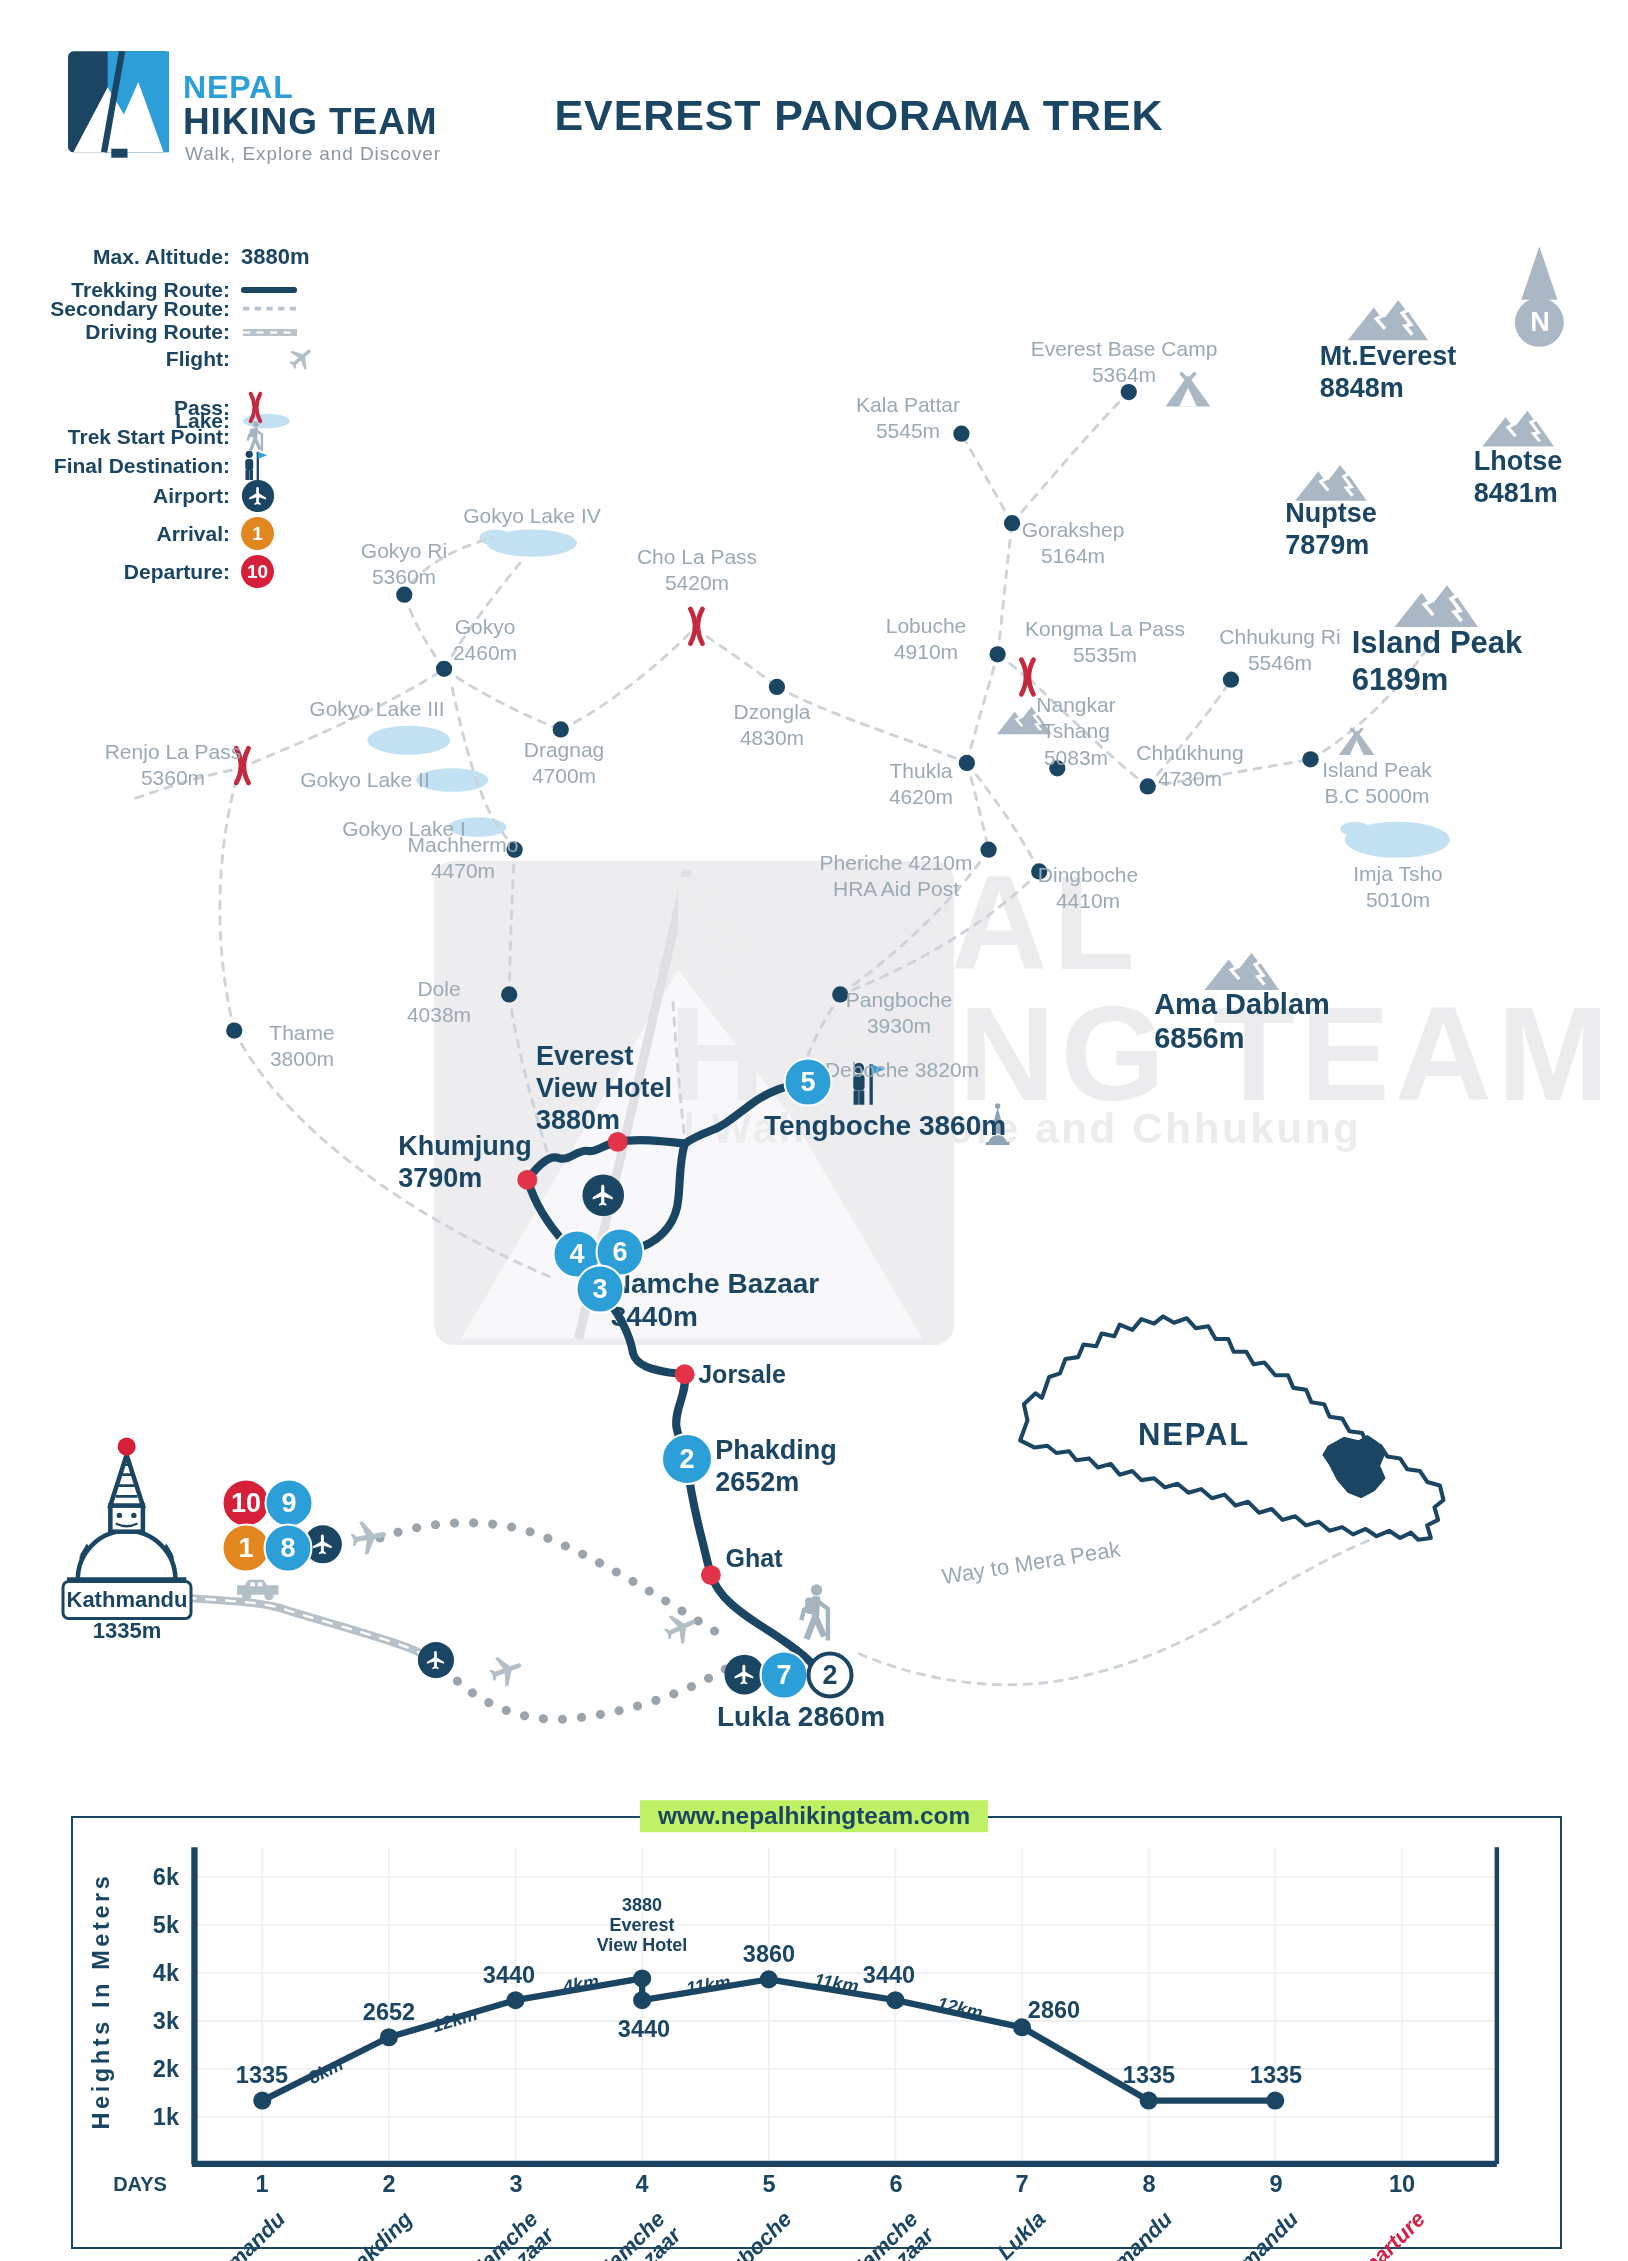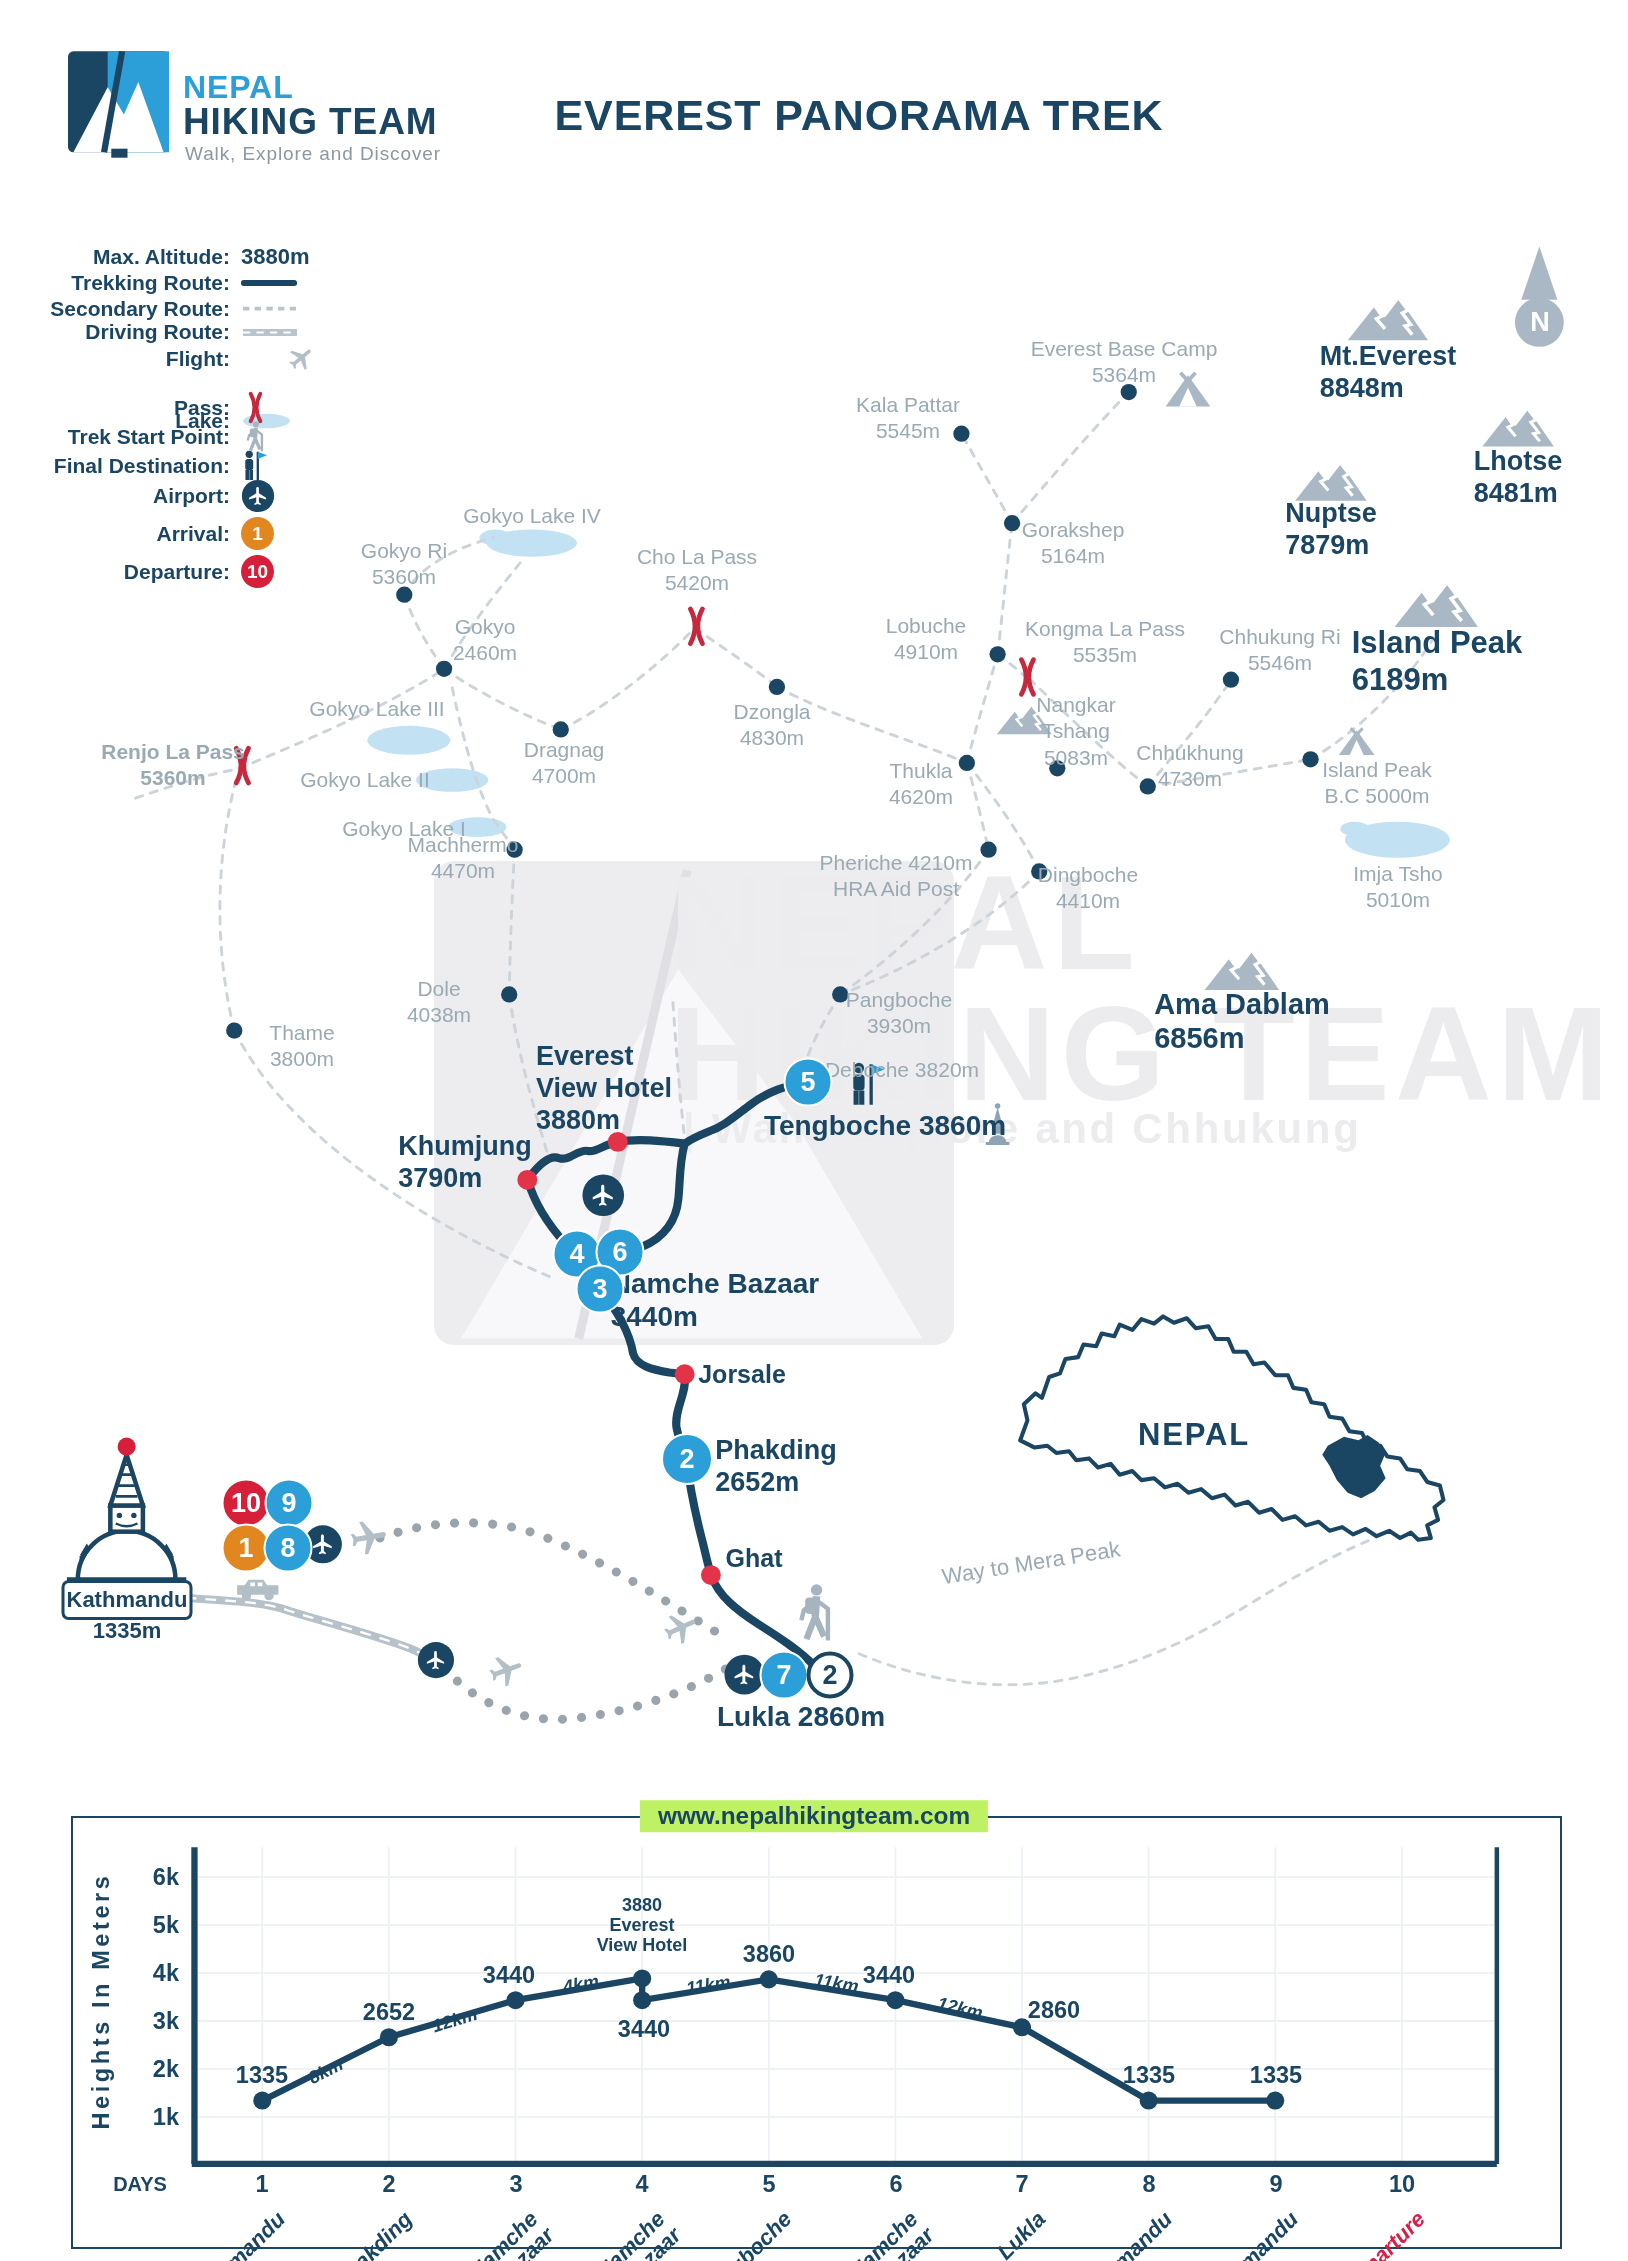--- a/index.html
+++ b/index.html
@@ -292,21 +292,21 @@
   </svg>
   <div class="brand1" style="left:183px;top:69px;">NEPAL</div>
   <div class="brand2" style="left:183px;top:101px;">HIKING TEAM</div>
   <div class="tagline" style="left:185px;top:143px;">Walk, Explore and Discover</div>
   <div class="title" style="left:859px;top:115px;">EVEREST PANORAMA TREK</div>
 
   <div class="lgrow" style="left:36px;top:244px;">
     <div class="lglab">Max. Altitude:</div>
     <div class="lgval">3880m</div>
   </div>
-  <div class="lgrow" style="left:36px;top:271px;">
+  <div class="lgrow" style="left:36px;top:278px;">
     <div class="lglab">Trekking Route:</div>
     <div class="lgicon">
       <div style="width:56px;height:5.4px;background:#1b4663;border-radius:2.7px;"></div>
       </div>
   </div>
   <div class="lgrow" style="left:36px;top:297px;">
     <div class="lglab">Secondary Route:</div>
     <div class="lgicon">
       <svg width="58" height="7.2" viewBox="0 0 64 8">
           <path d="M2,4 L62,4" stroke="#b9c3cb" stroke-width="4" stroke-dasharray="7 6"></path>
@@ -385,21 +385,21 @@
   </div>
 
   <div class="gl" style="left:532px;top:516px;">Gokyo Lake IV</div>
   <div class="gl" style="left:404px;top:564px;">Gokyo Ri
 5360m</div>
   <div class="gl" style="left:485px;top:640px;">Gokyo
 2460m</div>
   <div class="gl" style="left:377px;top:709px;">Gokyo Lake III</div>
   <div class="gl" style="left:365px;top:780px;">Gokyo Lake II</div>
   <div class="gl" style="left:404px;top:829px;">Gokyo Lake I</div>
-  <div class="gl" style="left:173px;top:765px;font-weight:bold;">Renjo La Pass
+  <div class="gl" style="left:173px;top:765px;">Renjo La Pass
 5360m</div>
   <div class="gl" style="left:564px;top:763px;">Dragnag
 4700m</div>
   <div class="gl" style="left:697px;top:570px;">Cho La Pass
 5420m</div>
   <div class="gl" style="left:772px;top:725px;">Dzongla
 4830m</div>
   <div class="gl" style="left:463px;top:858px;">Machhermo
 4470m</div>
   <div class="gl" style="left:439px;top:1002px;">Dole

